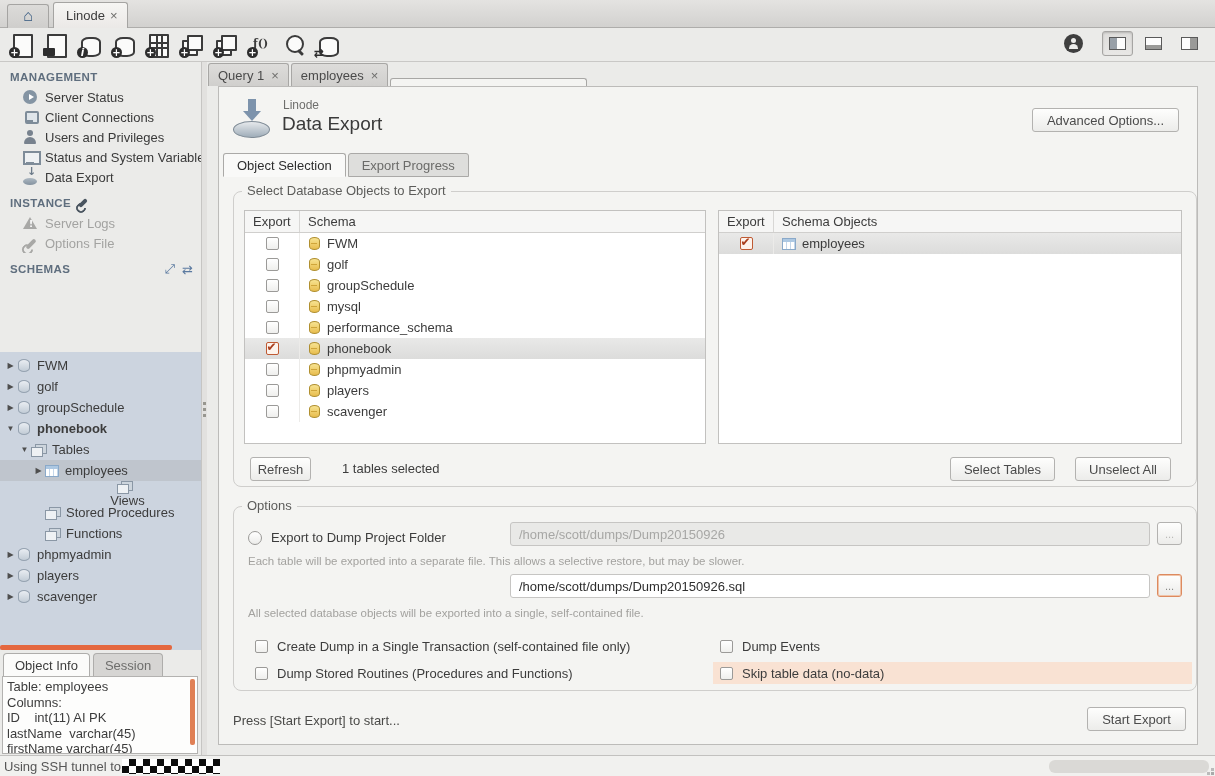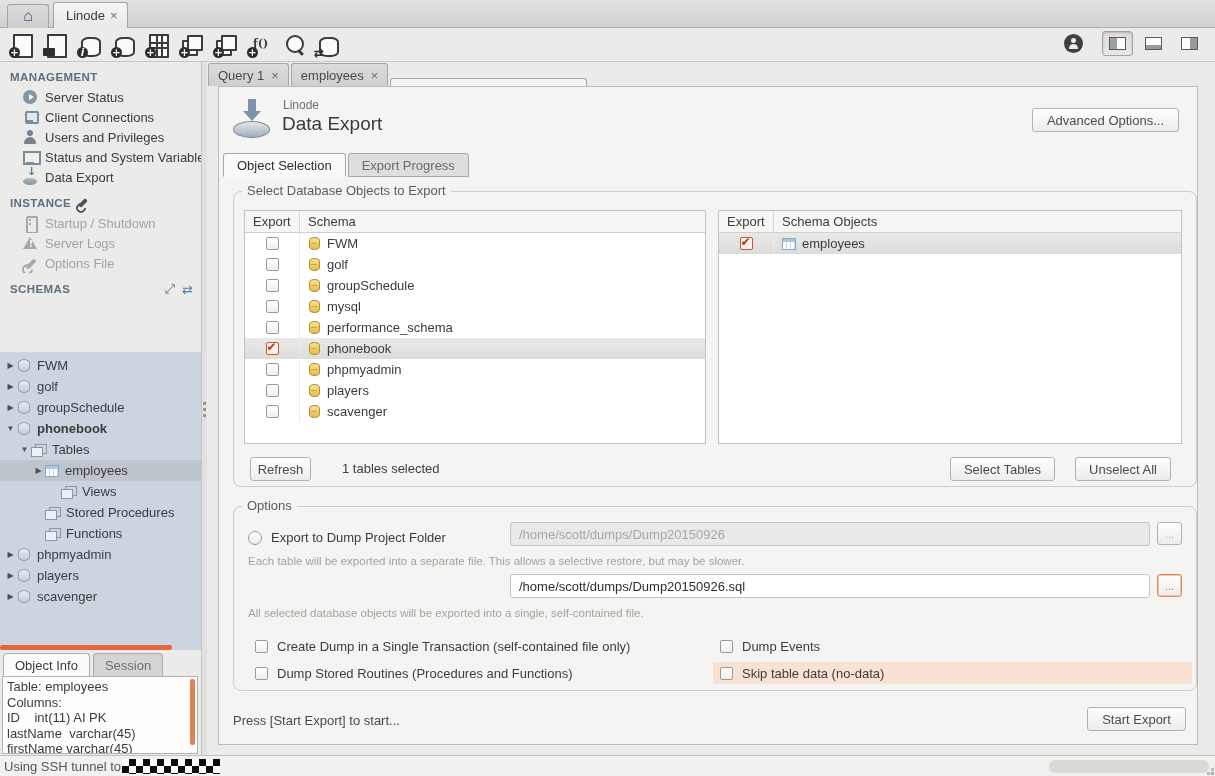--- a/index.html
+++ b/index.html
@@ -236,24 +236,20 @@
           <span>Data Export</span>
         </div>
 
       </div>
     <div class="side-title">
       <span>INSTANCE</span>
       <span class="ic-wrench-icon"></span>
     </div>
     <div>
 
-        <div class="snav disabled">
-          <span class="mi ic-startup-shutdown-icon"></span>
-          <span>Startup / Shutdown</span>
-        </div>
 
         <div class="snav disabled">
           <span class="mi ic-server-logs-icon"></span>
           <span>Server Logs</span>
         </div>
 
         <div class="snav disabled">
           <span class="mi ic-options-file-icon"></span>
           <span>Options File</span>
         </div>
@@ -294,21 +290,21 @@
           <span class="ic-collection-icon"></span>
           <span class="tlabel">Tables</span>
         </div>
 
         <div class="trow selected" style="padding-left: 32px;">
           <span class="exp">▶</span>
           <span class="ic-table-icon"></span>
           <span class="tlabel">employees</span>
         </div>
 
-        <div class="trow" style="padding-left: 48px;">
+        <div class="trow" style="padding-left: 48px; flex-direction: column;">
           <span class="exp"></span>
           <span class="ic-collection-icon"></span>
           <span class="tlabel">Views</span>
         </div>
 
         <div class="trow" style="padding-left: 32px;">
           <span class="exp"></span>
           <span class="ic-collection-icon"></span>
           <span class="tlabel">Stored Procedures</span>
         </div>

